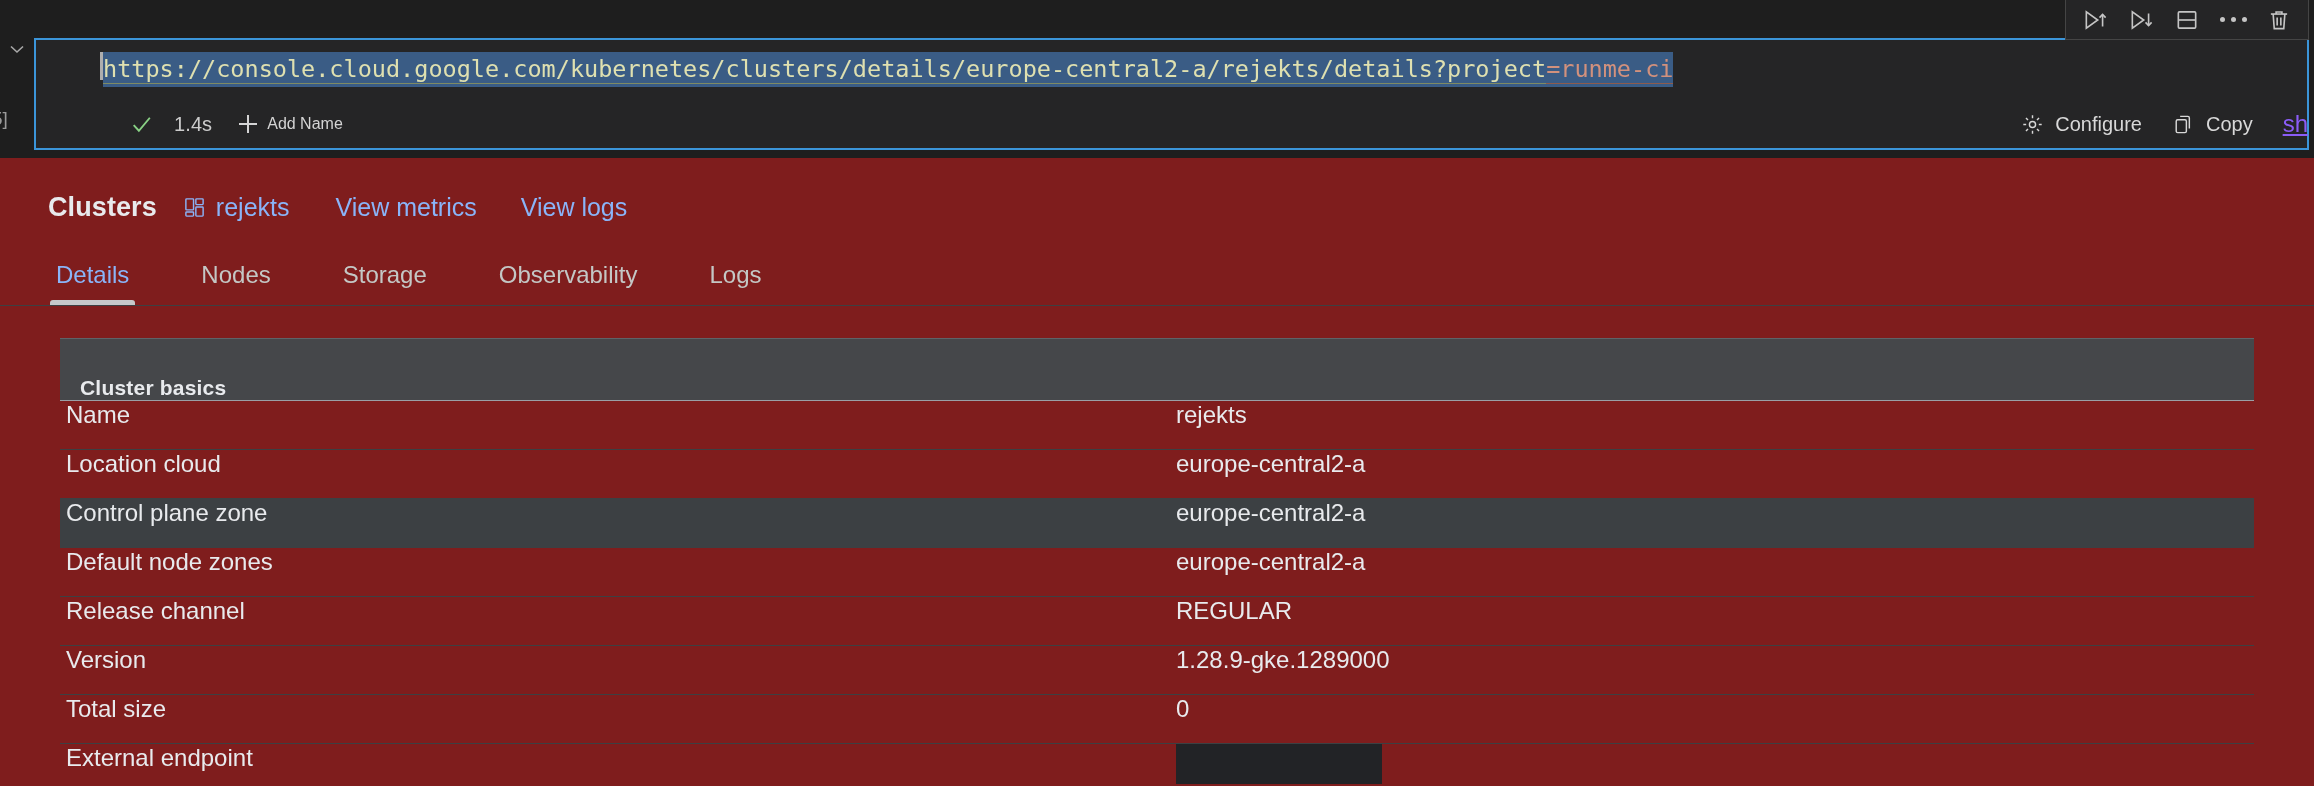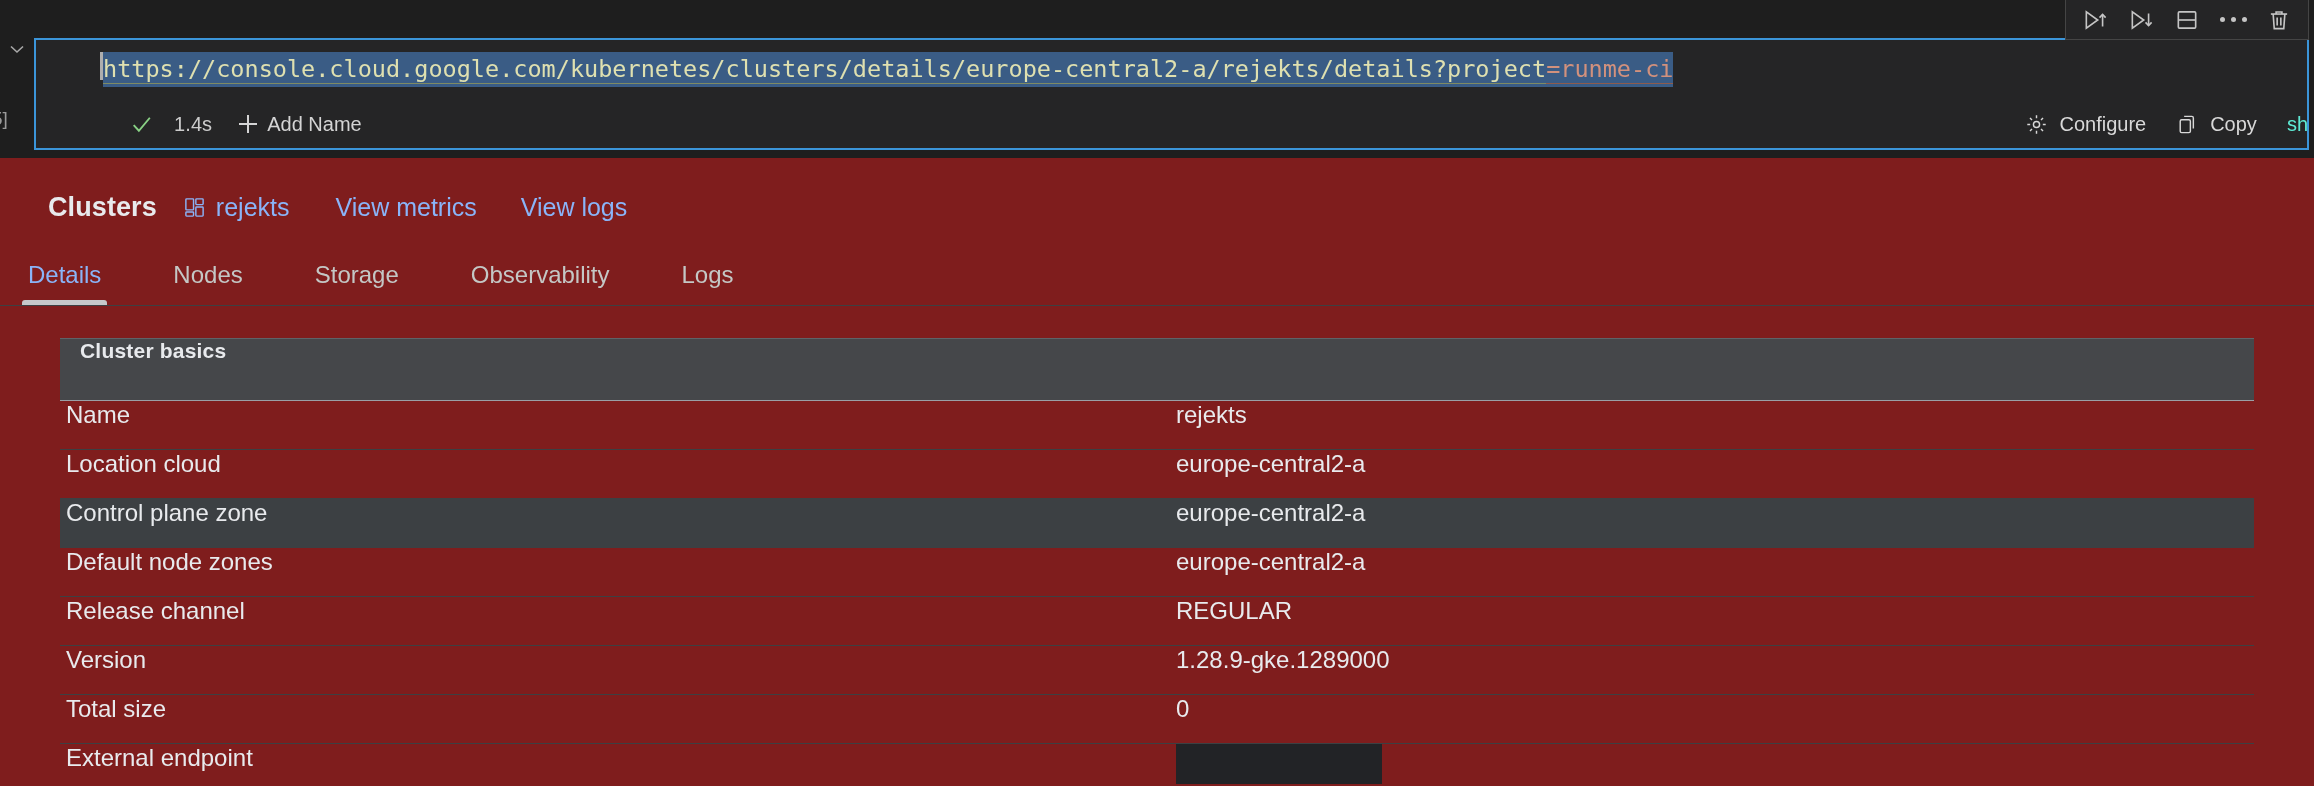--- a/index.html
+++ b/index.html
@@ -112,21 +112,21 @@
   }
   .elapsed {
     font-size: 20px;
     color: #cccccc;
     margin-right: 26px;
     letter-spacing: .1px;
   }
   .add-name {
     display: inline-flex;
     align-items: center;
-    font-size: 20px;
+    font-size: 16px;
     color: #d4d4d4;
     gap: 9px;
   }
   .plus-ico {
     width: 20px; height: 20px;
     position: relative;
     display: inline-block;
   }
   .plus-ico::before, .plus-ico::after {
     content:""; position:absolute; background:#d4d4d4;
@@ -143,22 +143,23 @@
   }
   .status-btn {
     display: inline-flex;
     align-items: flex-start;
     gap: 11px;
     font-size: 20px;
     color: #d8d8d8;
   }
   .status-btn svg { display:block; }
   .lang-tag {
-    font-size: 20px;
-    color: #5eead4;
+    font-size: 24px;
+    color: #8b5cf6;
+    text-decoration: underline;
   }
 
   
   .cell-toolbar {
     position: absolute;
     right: 5px;
     top: 0px;
     height: 40px;
     background: #252526;
     border: 1px solid #454545;
@@ -217,21 +218,21 @@
     color: #8ab4f8;
     font-size: 25px;
     margin-left: 44px;
     text-decoration: none;
   }
   .hdr-link.first { margin-left: 46px; }
 
   .tabs-wrap {
     margin-top: 26px;
     border-bottom: 1px solid #3c4043;
-    padding-left: 28px;
+    padding-left: 56px;
     display: flex;
     align-items: flex-end;
     gap: 0;
     height: 56px;
   }
   .tab {
     position: relative;
     font-size: 24px;
     color: #c4c7c5;
     padding: 0 0 16px 0;
@@ -250,21 +251,21 @@
   }
 
   .table {
     margin: 32px 60px 0 60px;
     border: none;
   }
   .t-head {
     background: #45474a;
     height: 63px;
     display: flex;
-    align-items: flex-start;
+    align-items: flex-end;
     padding-left: 20px;
     box-sizing: border-box;
     border-top: 1px solid #5f6368;
     border-bottom: 1px solid #9aa0a6;
   }
   .t-head-label {
     font-size: 21px;
     font-weight: bold;
     color: #e8eaed;
     letter-spacing: .2px;

